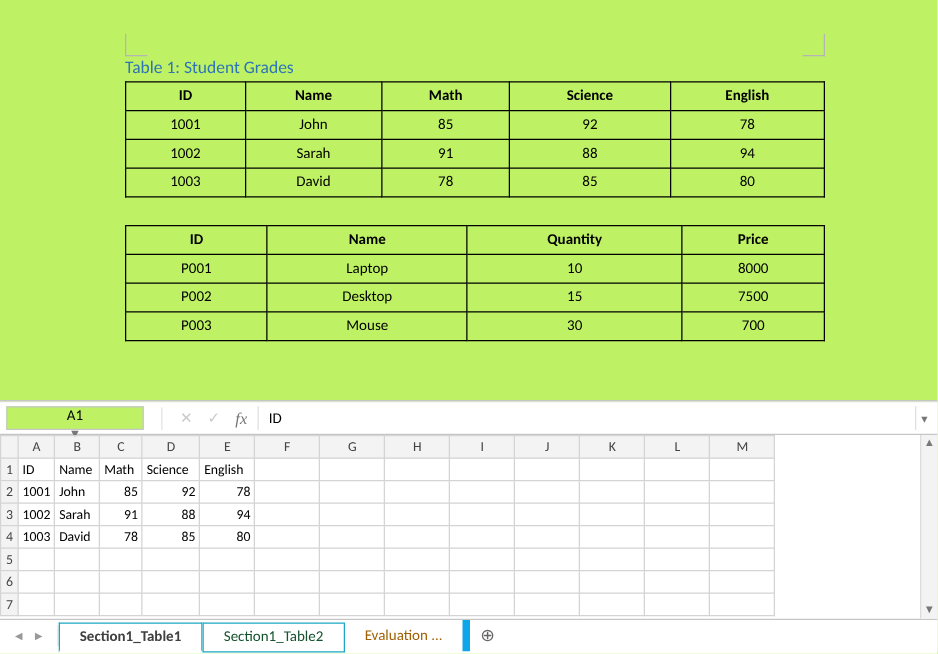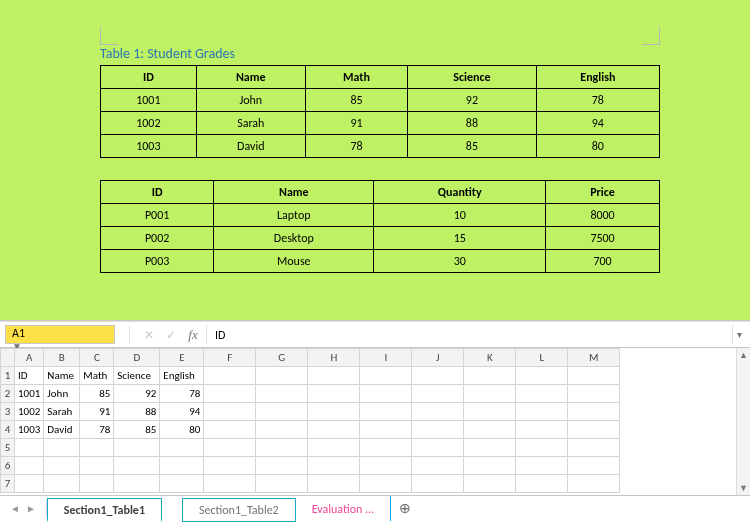--- a/index.html
+++ b/index.html
@@ -9,21 +9,21 @@
   .page-crop-l { left: 100px; border-left: 1px solid #b5b5b5; border-bottom: 1px solid #b5b5b5; top: 27px; }
   .page-crop-r { right: 90px; border-right: 1px solid #b5b5b5; border-bottom: 1px solid #b5b5b5; top: 27px; }
   .tbl-title { color: #2e75b6; font-size: 14px; margin-top: 20px; margin-bottom: 3px; font-weight: 400; }
   .tbl-title:first-of-type { margin-top: 22px; }
   table.word-tbl { border-collapse: collapse; width: 100%; }
   .word-tbl th, .word-tbl td { border: 1px solid #000; text-align: center; font-size: 12px; padding: 4px 6px; color: #000; }
   .word-tbl th { font-weight: bold; }
   .tbl-block2 { margin-top: 22px; }
   .excel-area { background: #fff; height: 200px; border-top: 1px solid #e0e0e0; display: flex; flex-direction: column; }
   .formula-bar { height: 26px; display: flex; align-items: stretch; border-bottom: 1px solid #c6c6c6; background: #fff; padding: 3px 4px 3px 5px; gap: 0; }
-  .namebox { width: 110px; border: 1px solid #c6c6c6; display: flex; padding: 0 6px; font-size: 12px; background: #fde047; justify-content: space-between; flex-direction: column; }
+  .namebox { width: 110px; border: 1px solid #c6c6c6; display: flex; align-items: center; padding: 0 6px; font-size: 12px; background: #bef264; justify-content: space-between; flex-direction: column; }
   .namebox .dd { color: #777; font-size: 10px; }
   .fx-group { display: flex; align-items: center; margin-left: 10px; gap: 8px; }
   .fx-btn { color: #c9c9c9; font-size: 12px; width: 14px; text-align: center; }
   .fx-btn.fx { font-style: italic; font-family: Georgia, serif; color: #737373; font-size: 13px; }
   .fx-sep { width:1px; background:#e2e2e2; height:18px; margin:0 4px; }
   .fval { flex: 1; border: 1px solid #e0e0e0; border-right: none; border-top: none; border-bottom: none; padding: 0 8px; font-size: 12px; display: flex; align-items: center; margin-left: 6px; color: #000; }
   .fval-exp { width: 14px; text-align: center; color: #777; font-size: 10px; border-left: 1px solid #e0e0e0; display:flex; align-items:center; justify-content:center; }
   .grid-wrap { flex: 1; overflow: hidden; position: relative; }
   table.grid { border-collapse: collapse; font-size: 11px; color: #000; }
   .grid th { background: #f3f3f3; border: 1px solid #d4d4d4; font-weight: normal; color: #444; text-align: center; height: 18px; padding:0; }
@@ -33,23 +33,23 @@
   .grid td.num { text-align: right; }
   .grid td.txt { text-align: left; }
   .colA{width:24px;} .colB{width:36px;} .colC{width:34px;} .colD{width:46px;} .colE{width:44px;}
   .colF,.colG,.colH,.colI,.colJ,.colK,.colL,.colM{width:52px;}
   .scrollbar-v { position:absolute; right:0; top:0; bottom:0; width:14px; background:#f3f3f3; border-left:1px solid #dcdcdc; }
   .scroll-up,.scroll-dn{height:14px; text-align:center; font-size:9px; color:#777; line-height:14px;}
   .sheet-tabs { height: 26px; border-top: 1px solid #c6c6c6; background: #fff; display: flex; align-items: stretch; font-size: 12px; }
   .tab-nav { display:flex; align-items:center; gap:6px; padding:0 10px; color:#999; }
   .tab-nav span { font-size:10px; }
   .tab-sep{width:1px; background:#d9d9d9; margin:4px 0;}
-  .tab { padding: 0 16px; display:flex; align-items:center; border-right:1px solid #0ea5e9; color:#ec4899; }
+  .tab { padding: 0 16px; display:flex; align-items:center; border-right:6px solid #0ea5e9; color:#a16207; }
   .tab.active { border:1px solid #1ba8c4; border-bottom:2px solid #fff; background:#fff; color:#404040; font-weight:bold; margin-bottom:-1px; margin-top:2px; }
-  .tab.outlined { border:1px solid #1ba8c4; margin-top:2px; margin-bottom:-1px; color:#737373; background:#fff;margin-left:20px;}
+  .tab.outlined { border:1px solid #1ba8c4; margin-top:2px; margin-bottom:-1px; color:#14532d; background:#fff;}
   .tab-add { padding:0 8px; display:flex; align-items:center; color:#666; font-size:14px; }
 </style>
 </head>
 <body>
 
 <div class="doc-area">
   <div class="page-crop-l"></div>
   <div class="page-crop-r"></div>
 
   <div class="tbl-title">Table 1: Student Grades</div>

